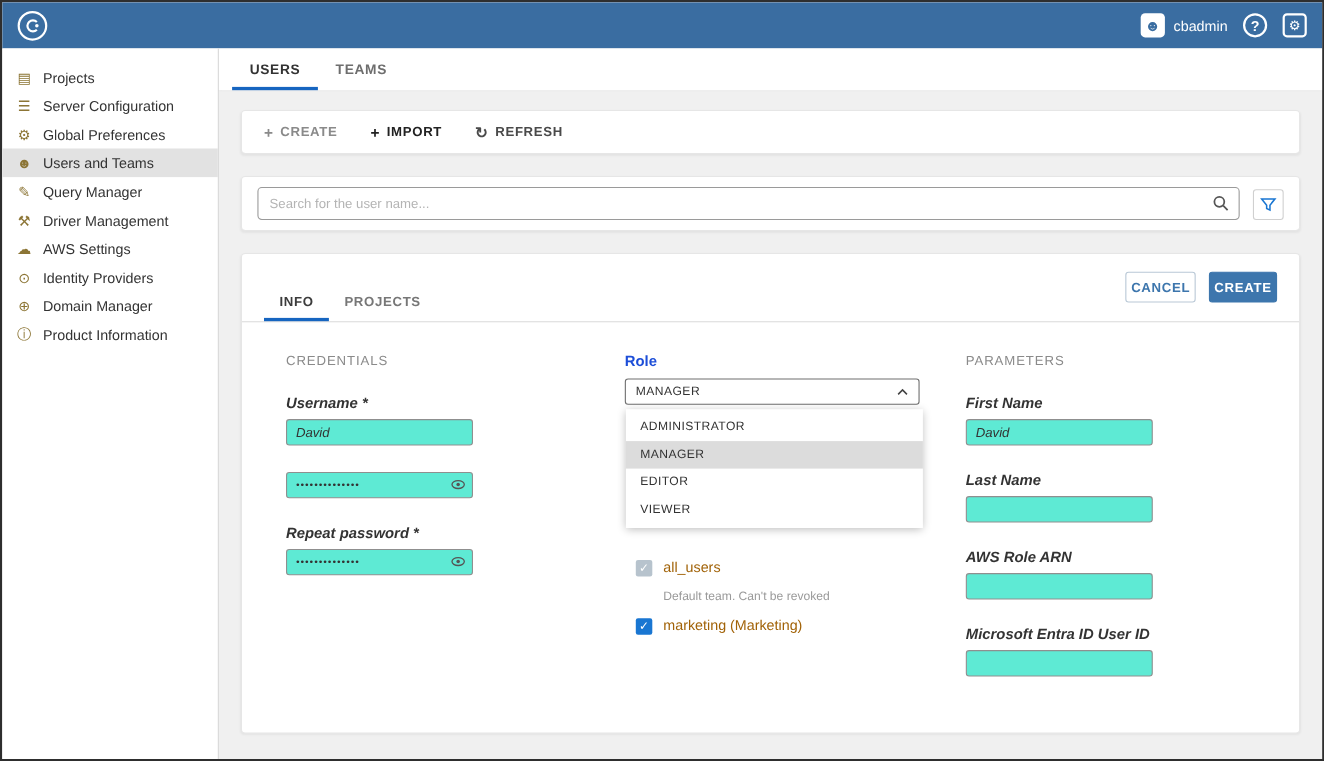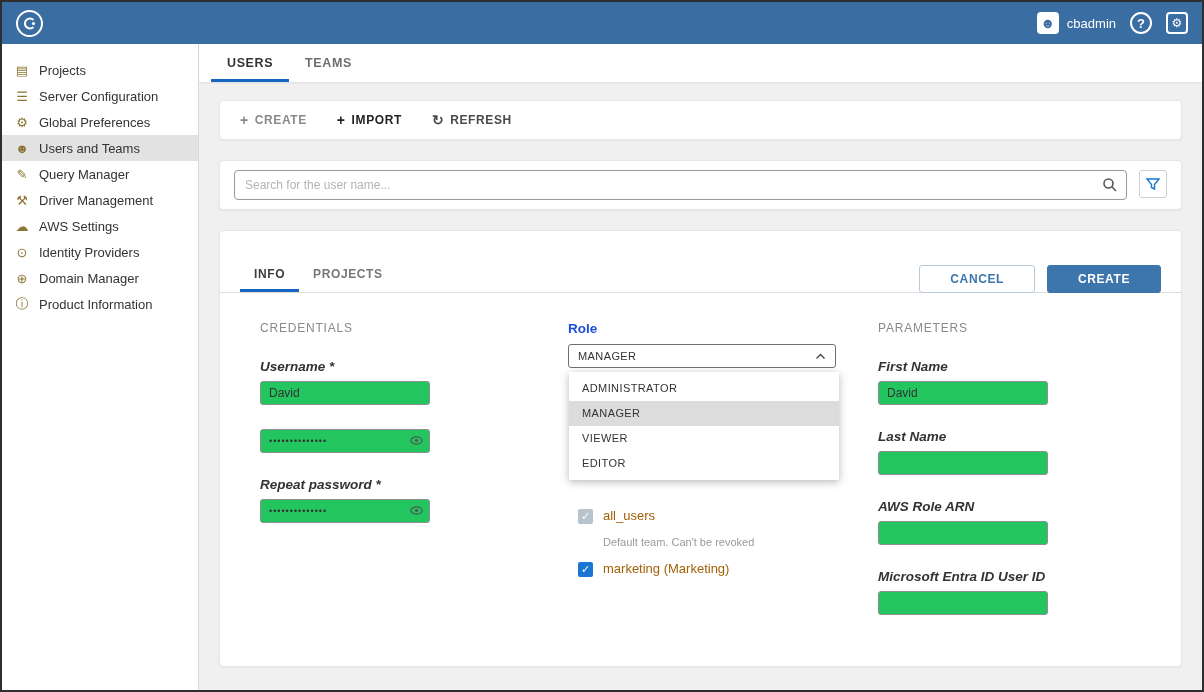--- a/index.html
+++ b/index.html
@@ -35,42 +35,42 @@
 
   
   .toolbar { display: flex; gap: 30px; padding: 11px 20px; margin-bottom: 20px; align-items: center; }
   .tool-btn { display: flex; align-items: center; gap: 6px; font-size: 12px; letter-spacing: .6px; cursor: pointer; }
   .tool-btn .glyph { font-size: 14px; }
   .tool-create { color: #8a8a8a; font-weight: 600; }
   .tool-import { color: #222; font-weight: 700; }
   .tool-refresh { color: #4a4a4a; font-weight: 600; }
 
   
-  .search-card { display: flex; align-items: flex-start; gap: 12px; padding: 9px 14px; margin-bottom: 20px; }
+  .search-card { display: flex; align-items: flex-end; gap: 12px; padding: 9px 14px; margin-bottom: 20px; }
   .search-wrap { flex: 1; position: relative; }
   .search-input { width: 100%; height: 30px; border: 1px solid #9a9a9a; border-radius: 4px; padding: 0 32px 0 10px; font-size: 12px; color: #333; font-family: "Liberation Sans", sans-serif; }
   .search-input::placeholder { color: #b4b4b4; }
   .search-icon { position: absolute; right: 9px; top: 7px; }
   .filter-btn { width: 28px; height: 28px; border: 1px solid #d0d0d0; border-radius: 3px; background: #fff; display: flex; align-items: center; justify-content: center; cursor: pointer; flex: none; }
 
   
   .form-card { height: 437px; position: relative; display: flex; flex-direction: column; }
   .form-header { height: 62px; border-bottom: 1px solid #ddd; display: flex; align-items: flex-end; padding: 0 20px; position: relative; flex: none; }
   .form-tab { padding: 10px 14px 8px; font-size: 12px; font-weight: 700; letter-spacing: .6px; color: #777; border-bottom: 3px solid transparent; cursor: pointer; }
   .form-tab.active { color: #3c3c3c; border-bottom-color: #1665c0; }
   .form-actions { position: absolute; right: 20px; top: 16px; display: flex; gap: 12px; }
-  .btn { font-size: 12px; font-weight: 700; letter-spacing: .6px; padding: 6px 30px; border-radius: 3px; cursor: pointer; font-family: "Liberation Sans", sans-serif; margin-top: 18px; }
+  .btn { font-size: 12px; font-weight: 700; letter-spacing: .6px; padding: 6px 4px; border-radius: 3px; cursor: pointer; font-family: "Liberation Sans", sans-serif; }
   .btn-cancel { background: #fff; border: 1px solid #b9c8d6; color: #3d76ad; }
   .btn-create { background: #3d76ad; border: 1px solid #3d76ad; color: #fff; }
 
   .form-body { padding: 28px 40px 20px; display: grid; grid-template-columns: 308px 310px 1fr; }
   .section-heading { font-size: 12px; letter-spacing: .8px; color: #8a8a8a; margin-bottom: 24px; }
   .field { margin-bottom: 24px; }
   .field-label { font-size: 13.5px; font-weight: 600; color: #333; margin-bottom: 7px; font-style: italic; }
-  .text-input { width: 170px; height: 24px; border: 1px solid #8f8f8f; border-radius: 3px; padding: 0 8px; font-size: 12px; color: #333; font-family: "Liberation Sans", sans-serif; background: #22c55e; }
+  .text-input { width: 170px; height: 24px; border: 1px solid #8f8f8f; border-radius: 3px; padding: 0 8px; font-size: 12px; color: #333; font-family: "Liberation Sans", sans-serif; background: #5eead4; font-style: italic; }
   .pw-wrap { position: relative; width: 170px; }
   .pw-input { width: 170px; padding-right: 26px; font-size: 9px; letter-spacing: 1px; }
   .eye-icon { position: absolute; right: 7px; top: 6px; cursor: pointer; }
 
   
   .role-label { font-size: 13.5px; font-weight: 600; color: #1d4ed8; margin-bottom: 8px; }
   .select-box { width: 268px; height: 24px; border: 1px solid #6f6f6f; border-radius: 3px; background: #fff; display: flex; align-items: center; justify-content: space-between; padding: 0 9px; cursor: pointer; position: relative; }
   .select-value { font-size: 11px; letter-spacing: .4px; color: #333; }
   .dropdown { position: absolute; top: 27px; left: 0; width: 270px; background: #fff; box-shadow: 0 2px 8px rgba(0,0,0,.28); padding: 4px 0; z-index: 10; }
   .dd-option { height: 25px; line-height: 25px; padding: 0 13px; font-size: 11px; letter-spacing: .4px; color: #333; cursor: pointer; }
@@ -240,22 +240,22 @@
             <div>
               <div class="role-label">Role</div>
               <div class="select-box">
                 <span class="select-value">MANAGER</span>
                 <svg width="11" height="7" viewBox="0 0 11 7">
                   <path d="M1.5 5.5 L5.5 1.5 L9.5 5.5" fill="none" stroke="#444" stroke-width="1.4"></path>
                 </svg>
                 <div class="dropdown">
                   <div class="dd-option">ADMINISTRATOR</div>
                   <div class="dd-option selected">MANAGER</div>
+                  <div class="dd-option">EDITOR</div>
                   <div class="dd-option">VIEWER</div>
-                  <div class="dd-option">EDITOR</div>
                 </div>
               </div>
 
               <div class="teams-block">
                 <div class="team-row">
                   <div class="checkbox disabled">
                       <span>✓</span>
                     </div>
                   <div>
                     <div class="team-name">all_users</div>

